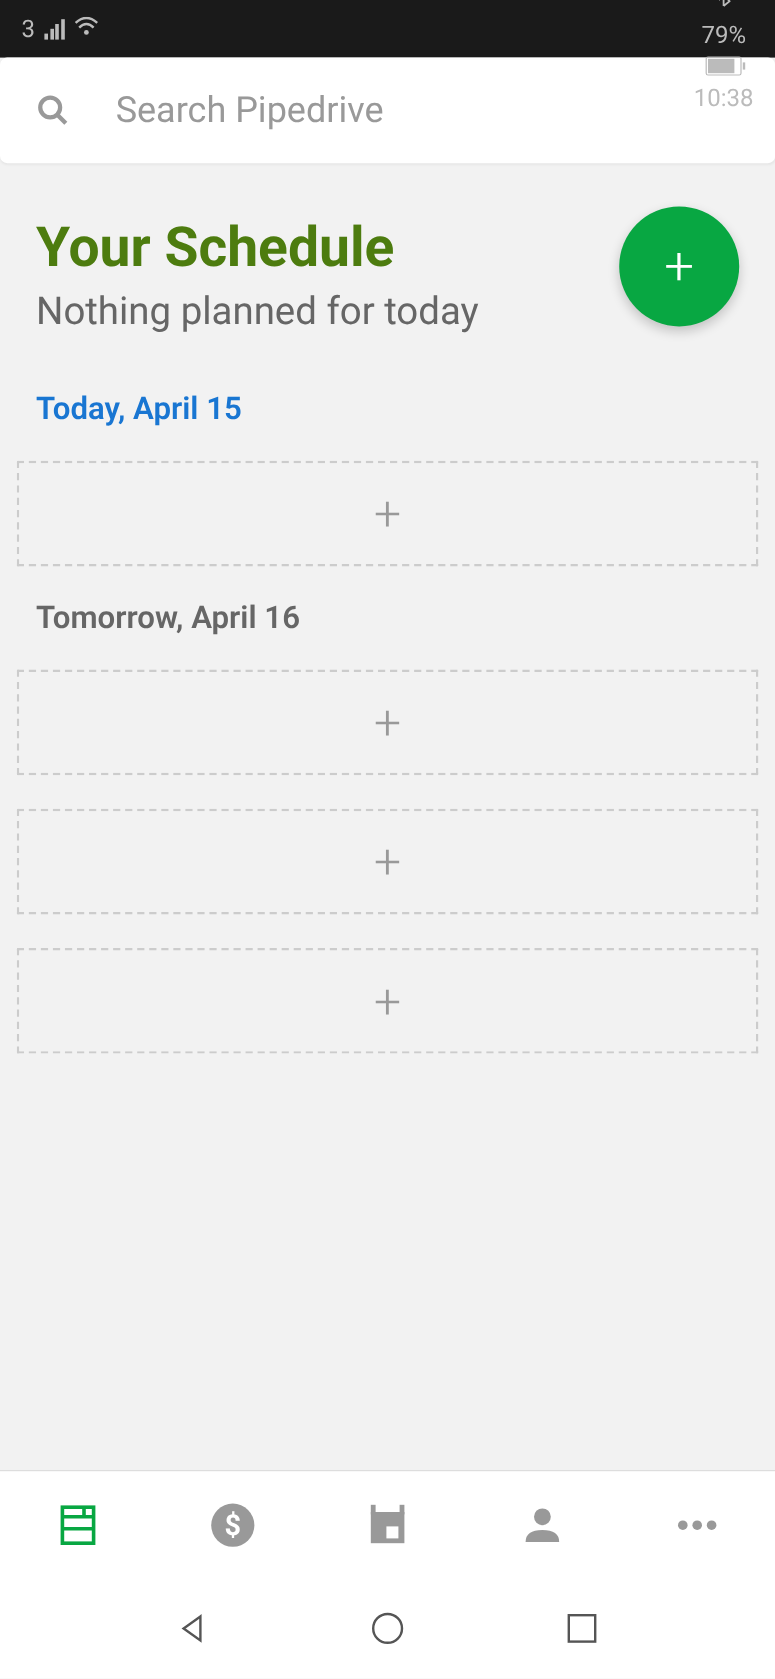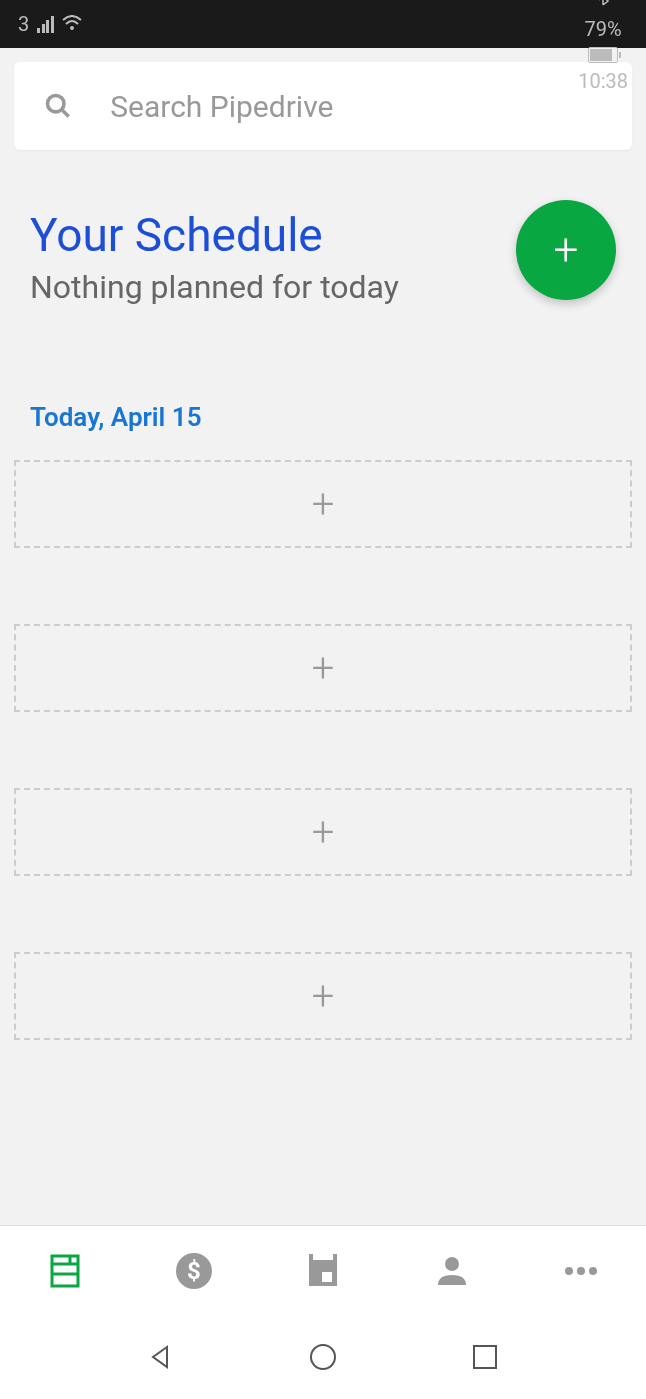--- a/index.html
+++ b/index.html
@@ -43,21 +43,20 @@
       height: 18px;
     }
     .signal-bars span {
       width: 3px;
       background: #bbb;
     }
     .wifi-icon {
       font-size: 18px;
     }
     .search-container {
-      padding: 14px;
     }
     .search-box {
       background: #fff;
       border-radius: 6px;
       height: 88px;
       display: flex;
       align-items: center;
       padding: 0 30px;
       box-shadow: 0 1px 2px rgba(0,0,0,0.05);
     }
@@ -79,22 +78,22 @@
     }
     .search-input::placeholder {
       color: #999;
     }
     .header-section {
       position: relative;
       padding: 44px 30px 20px 30px;
     }
     .page-title {
       font-size: 46px;
-      font-weight: 400;
-      color: #1d4ed8;
+      font-weight: 700;
+      color: #4d7c0f;
       margin-bottom: 6px;
     }
     .page-subtitle {
       font-size: 32px;
       color: #666;
     }
     .fab {
       position: absolute;
       right: 30px;
       top: 36px;
@@ -110,21 +109,21 @@
     }
     .fab-plus {
       color: #fff;
       font-size: 44px;
       font-weight: 300;
     }
     .schedule-list {
       padding: 0 14px;
     }
     .day-section {
-      margin-top: 76px;
+      margin-top: 28px;
     }
     .day-header {
       font-size: 26px;
       font-weight: 600;
       color: #666;
       padding: 0 16px;
       margin-bottom: 28px;
     }
     .day-header.today {
       color: #1976d2;
@@ -269,20 +268,21 @@
 </div>
 
 <div class="schedule-list">
   <div class="day-section">
     <div class="day-header today">Today, April 15</div>
     <div class="add-slot">
       <span class="add-slot-plus">+</span>
     </div>
   </div>
   <div class="day-section">
+    <div class="day-header">Tomorrow, April 16</div>
     <div class="add-slot">
       <span class="add-slot-plus">+</span>
     </div>
   </div>
   <div class="day-section">
     <div class="add-slot">
       <span class="add-slot-plus">+</span>
     </div>
   </div>
   <div class="day-section">

